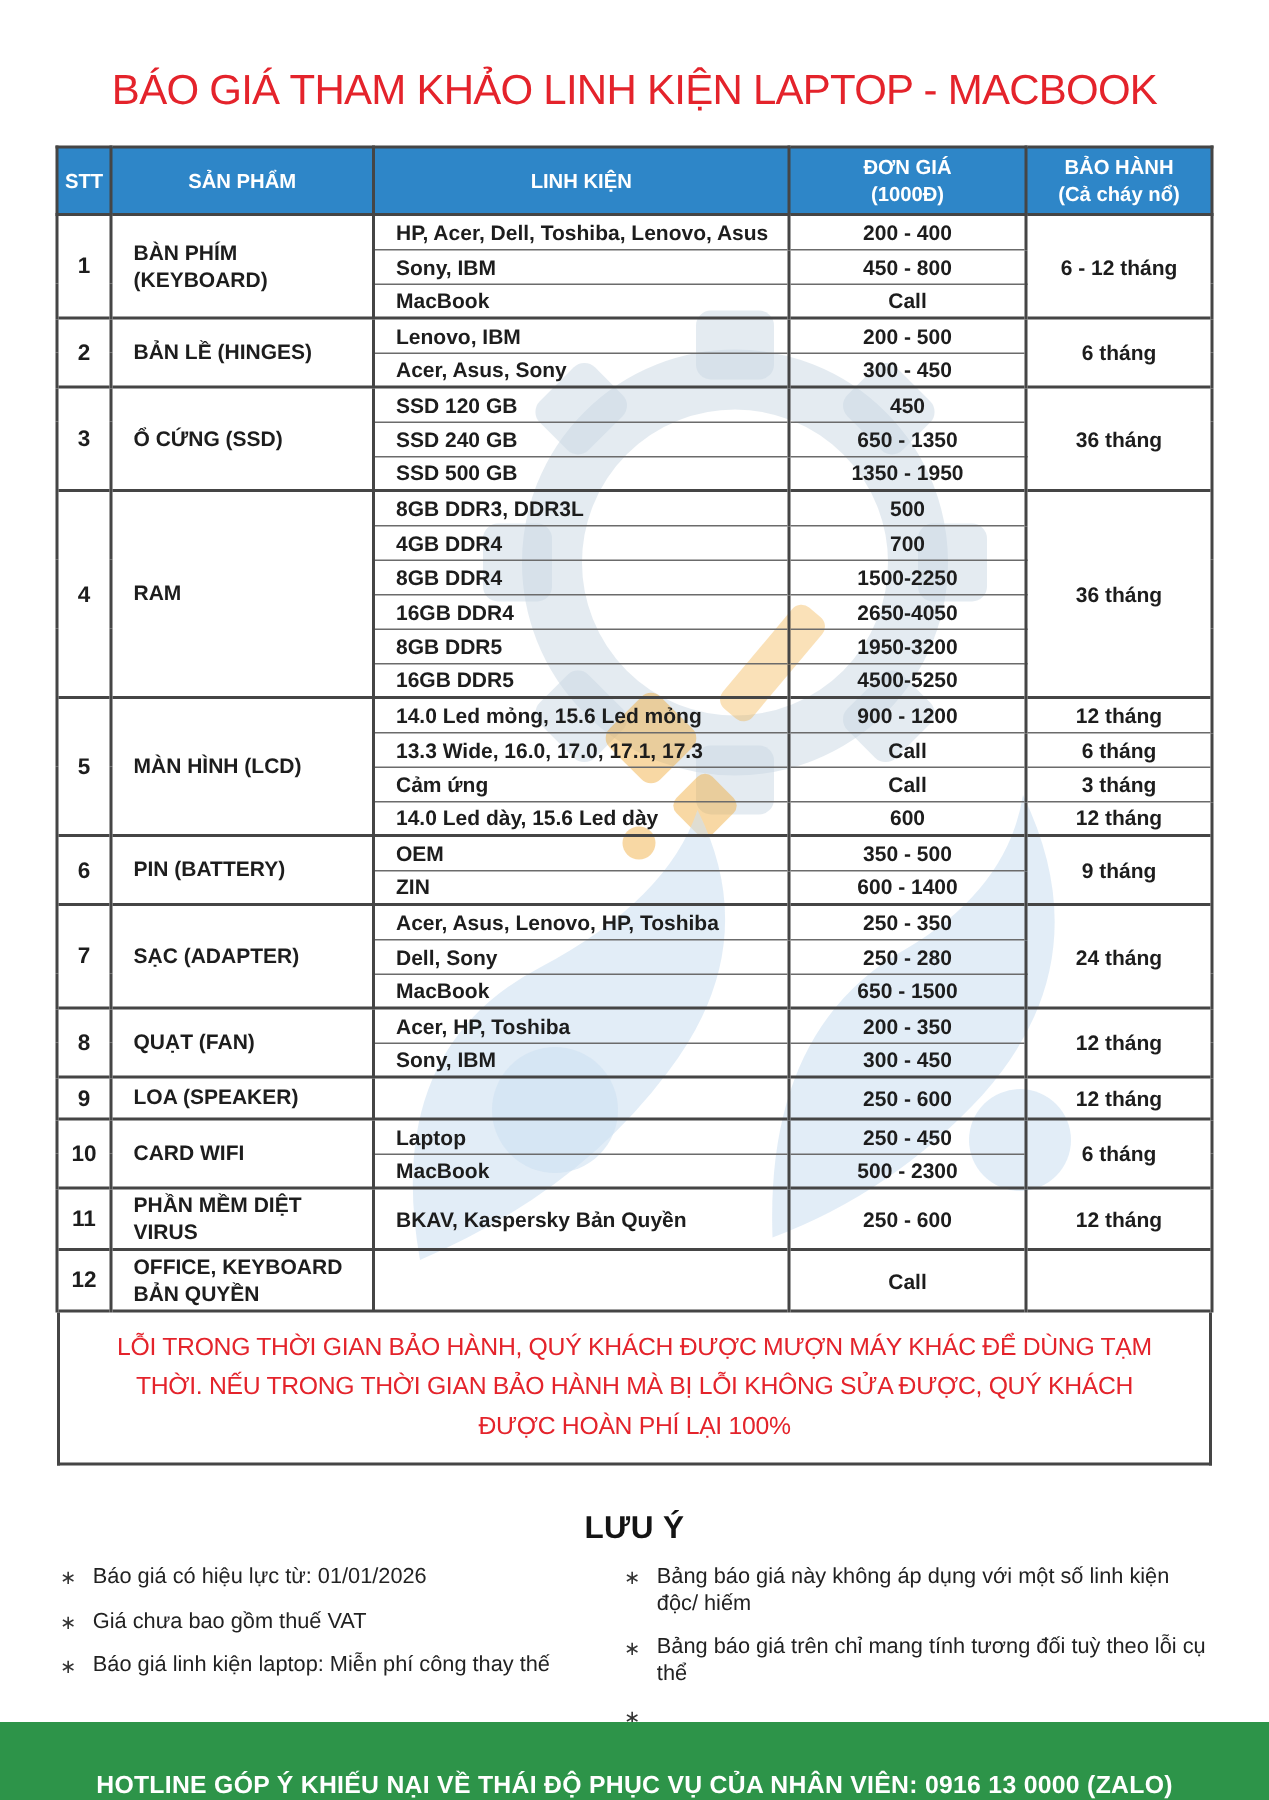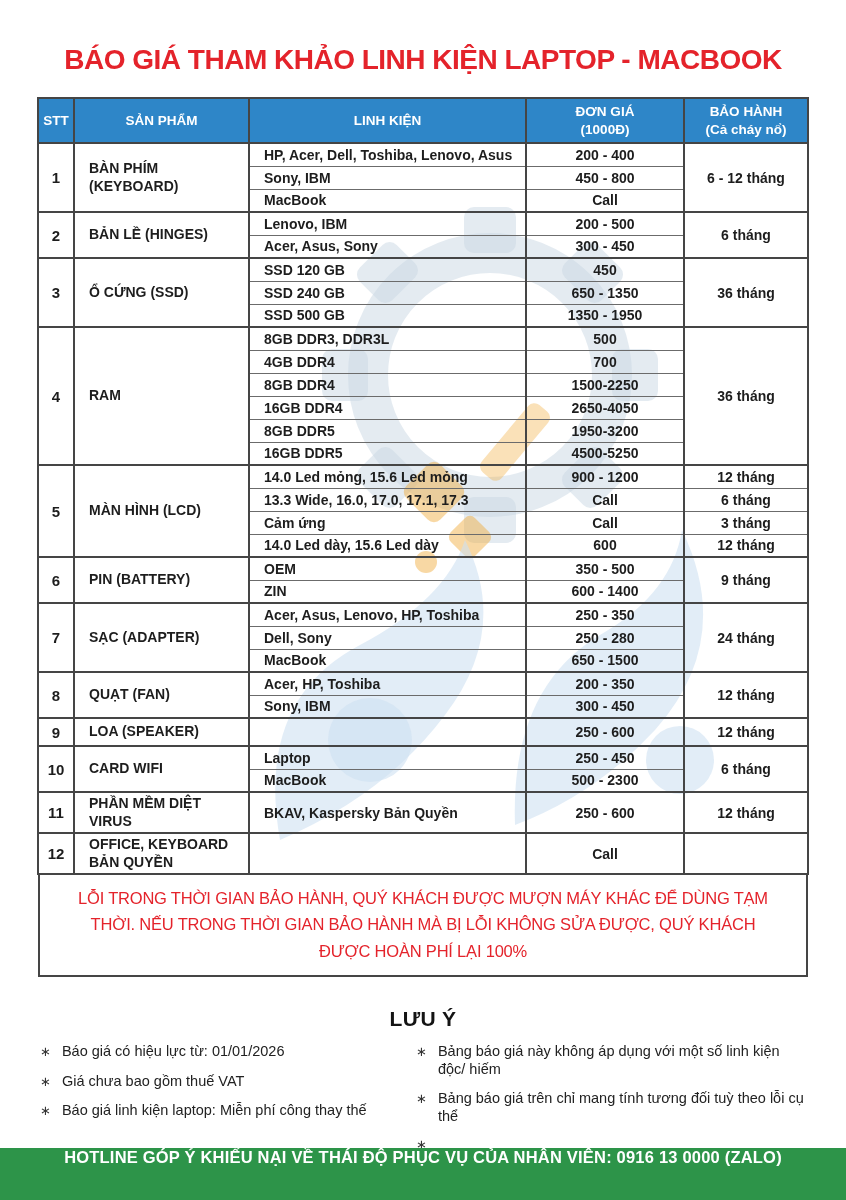--- a/index.html
+++ b/index.html
@@ -22,21 +22,21 @@
     color:var(--text-dark);
   }
   
   .watermark{position:absolute;left:210px;top:200px;pointer-events:none;}
   
   .title{
     margin:44px 20px 0;
     text-align:center;
     color:var(--accent-red);
     font-size:28px;
-    font-weight:bold;
+    font-weight:normal;
     letter-spacing:-0.5px;
     position:relative;
   }
   
   table.price{
     position:relative;
     width:770px;
     margin:21px auto 0;
     border-collapse:collapse;
     table-layout:fixed;
@@ -132,21 +132,21 @@
     position:relative;
   }
   
   .footer{
     position:absolute;
     left:0;right:0;bottom:0;
     height:52px;
     background:var(--footer-green);
     color:#fff;
     display:flex;
-    align-items:flex-start;
+    align-items:flex-end;
     justify-content:center;
     font-weight:bold;
     font-size:16.5px;
     letter-spacing:0.2px;
   }
 </style>
 </head>
 <body>
 
 <div class="page">

